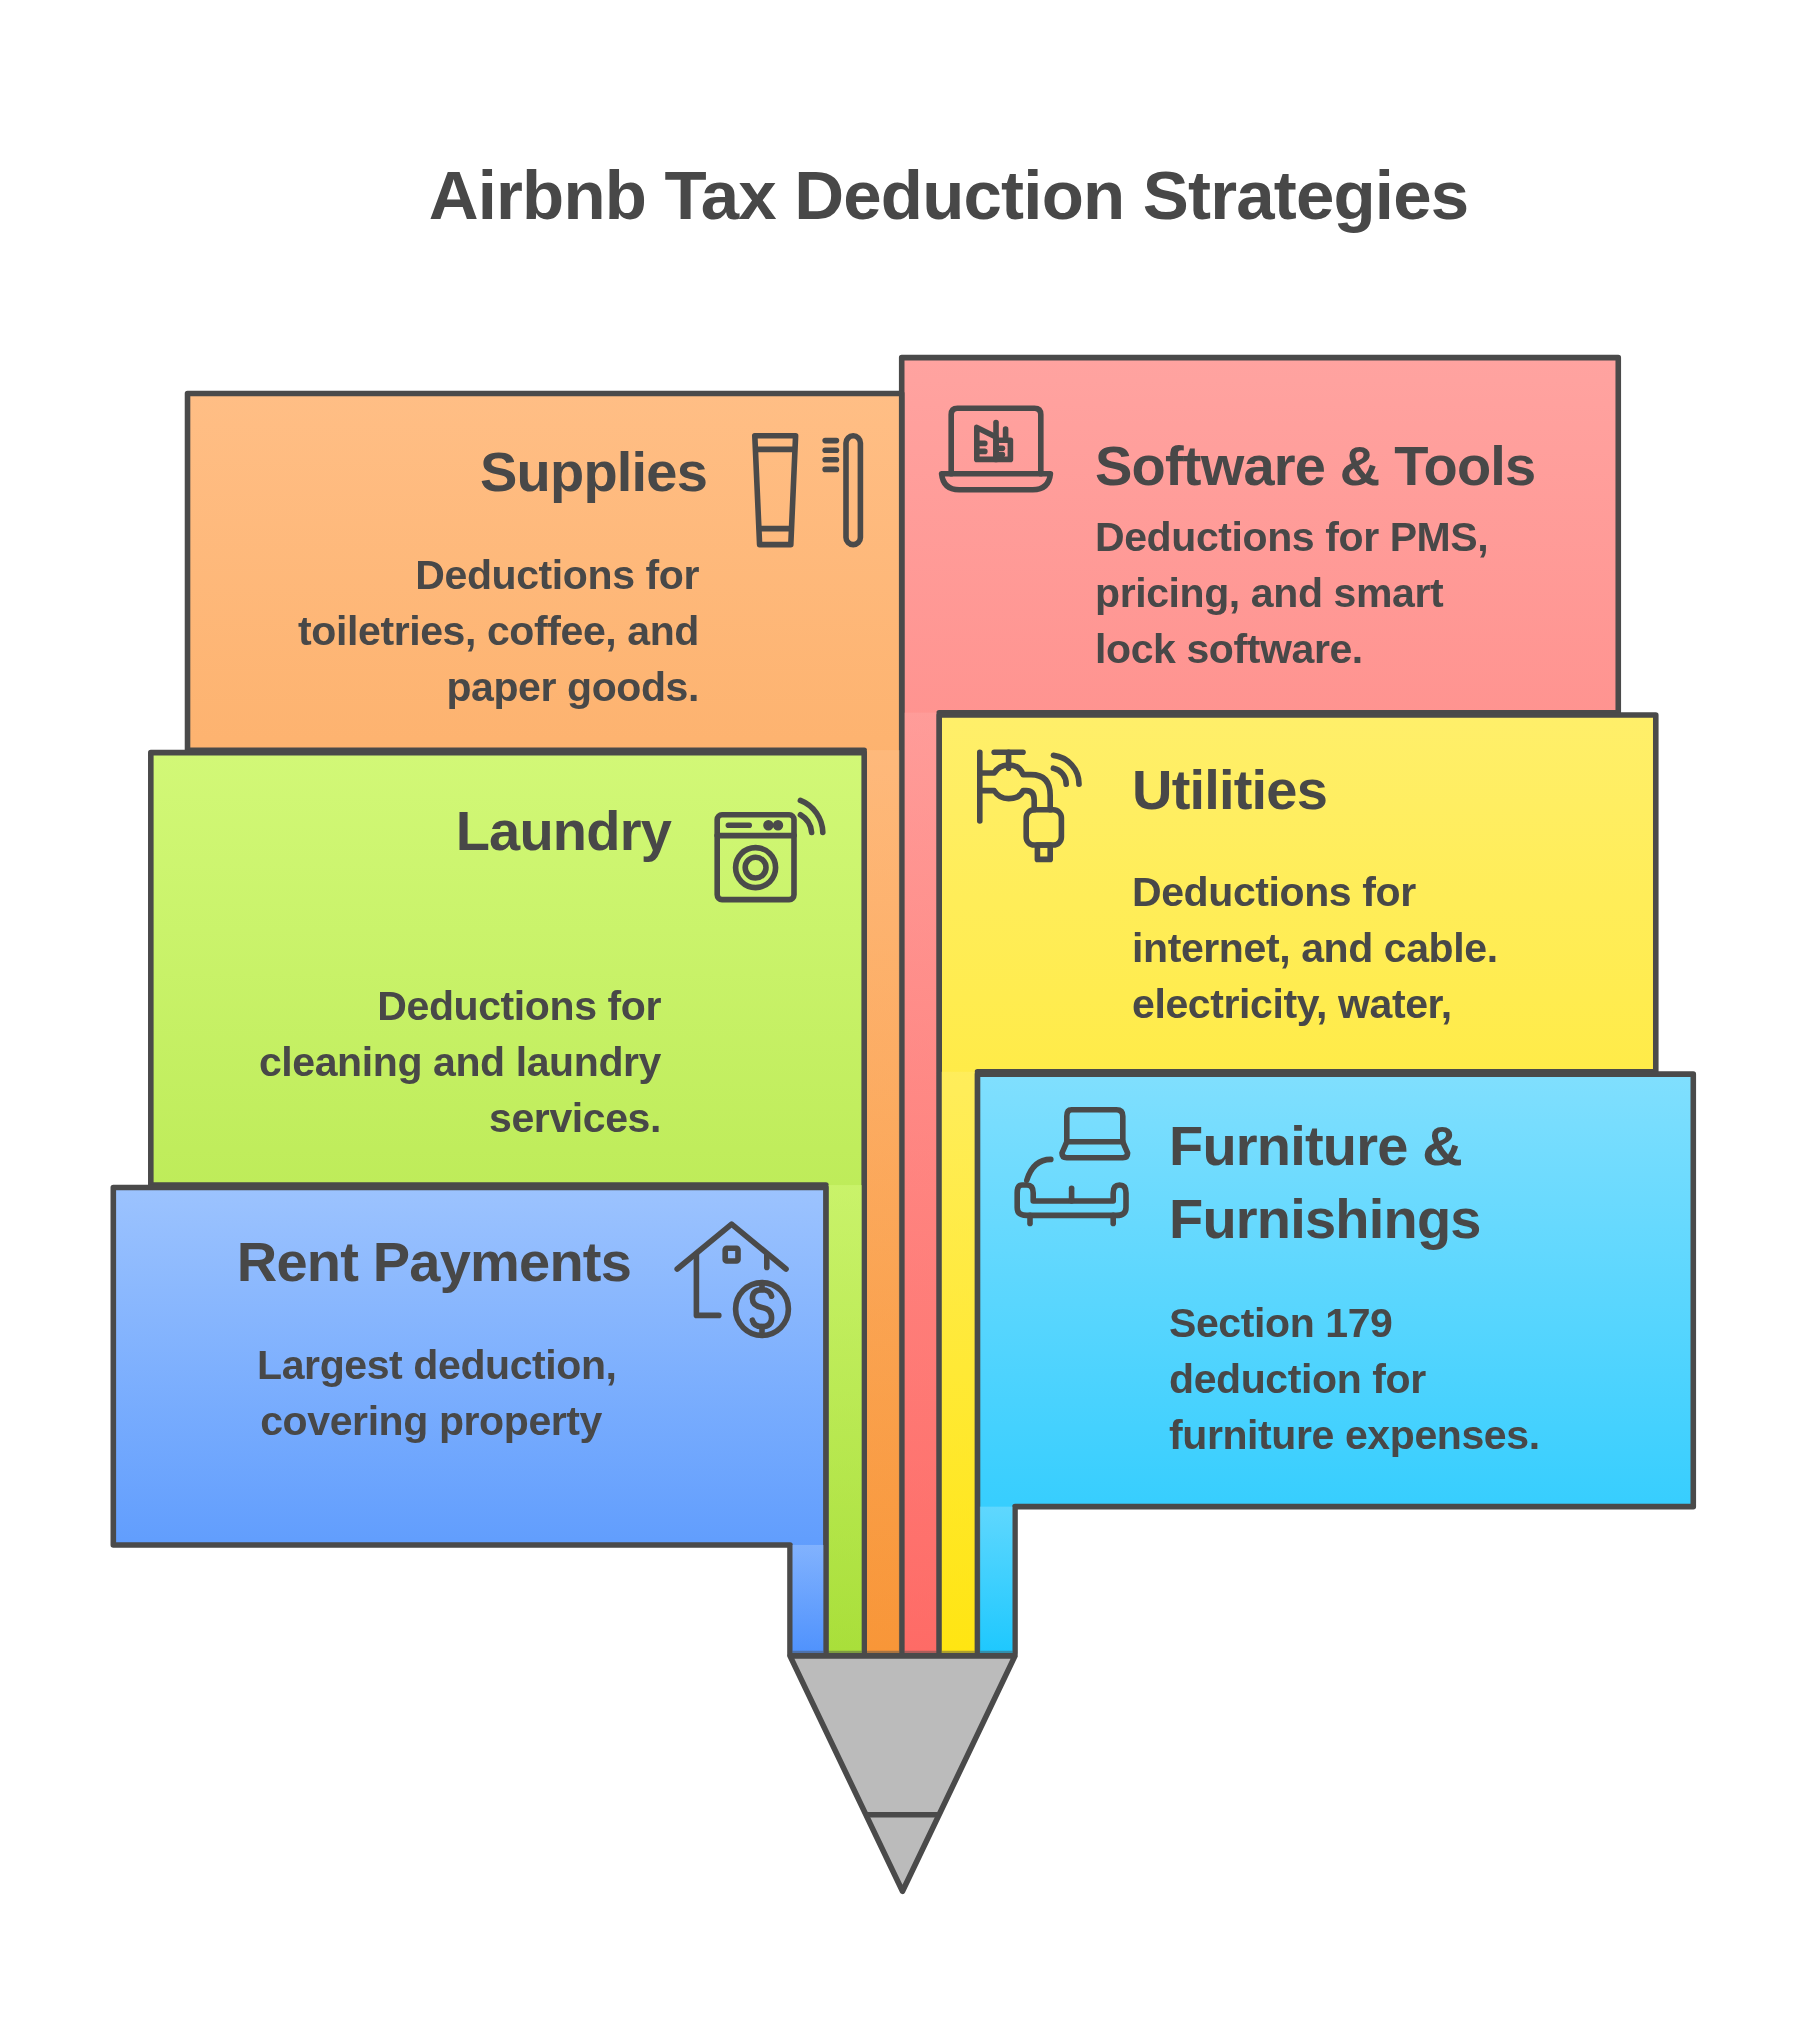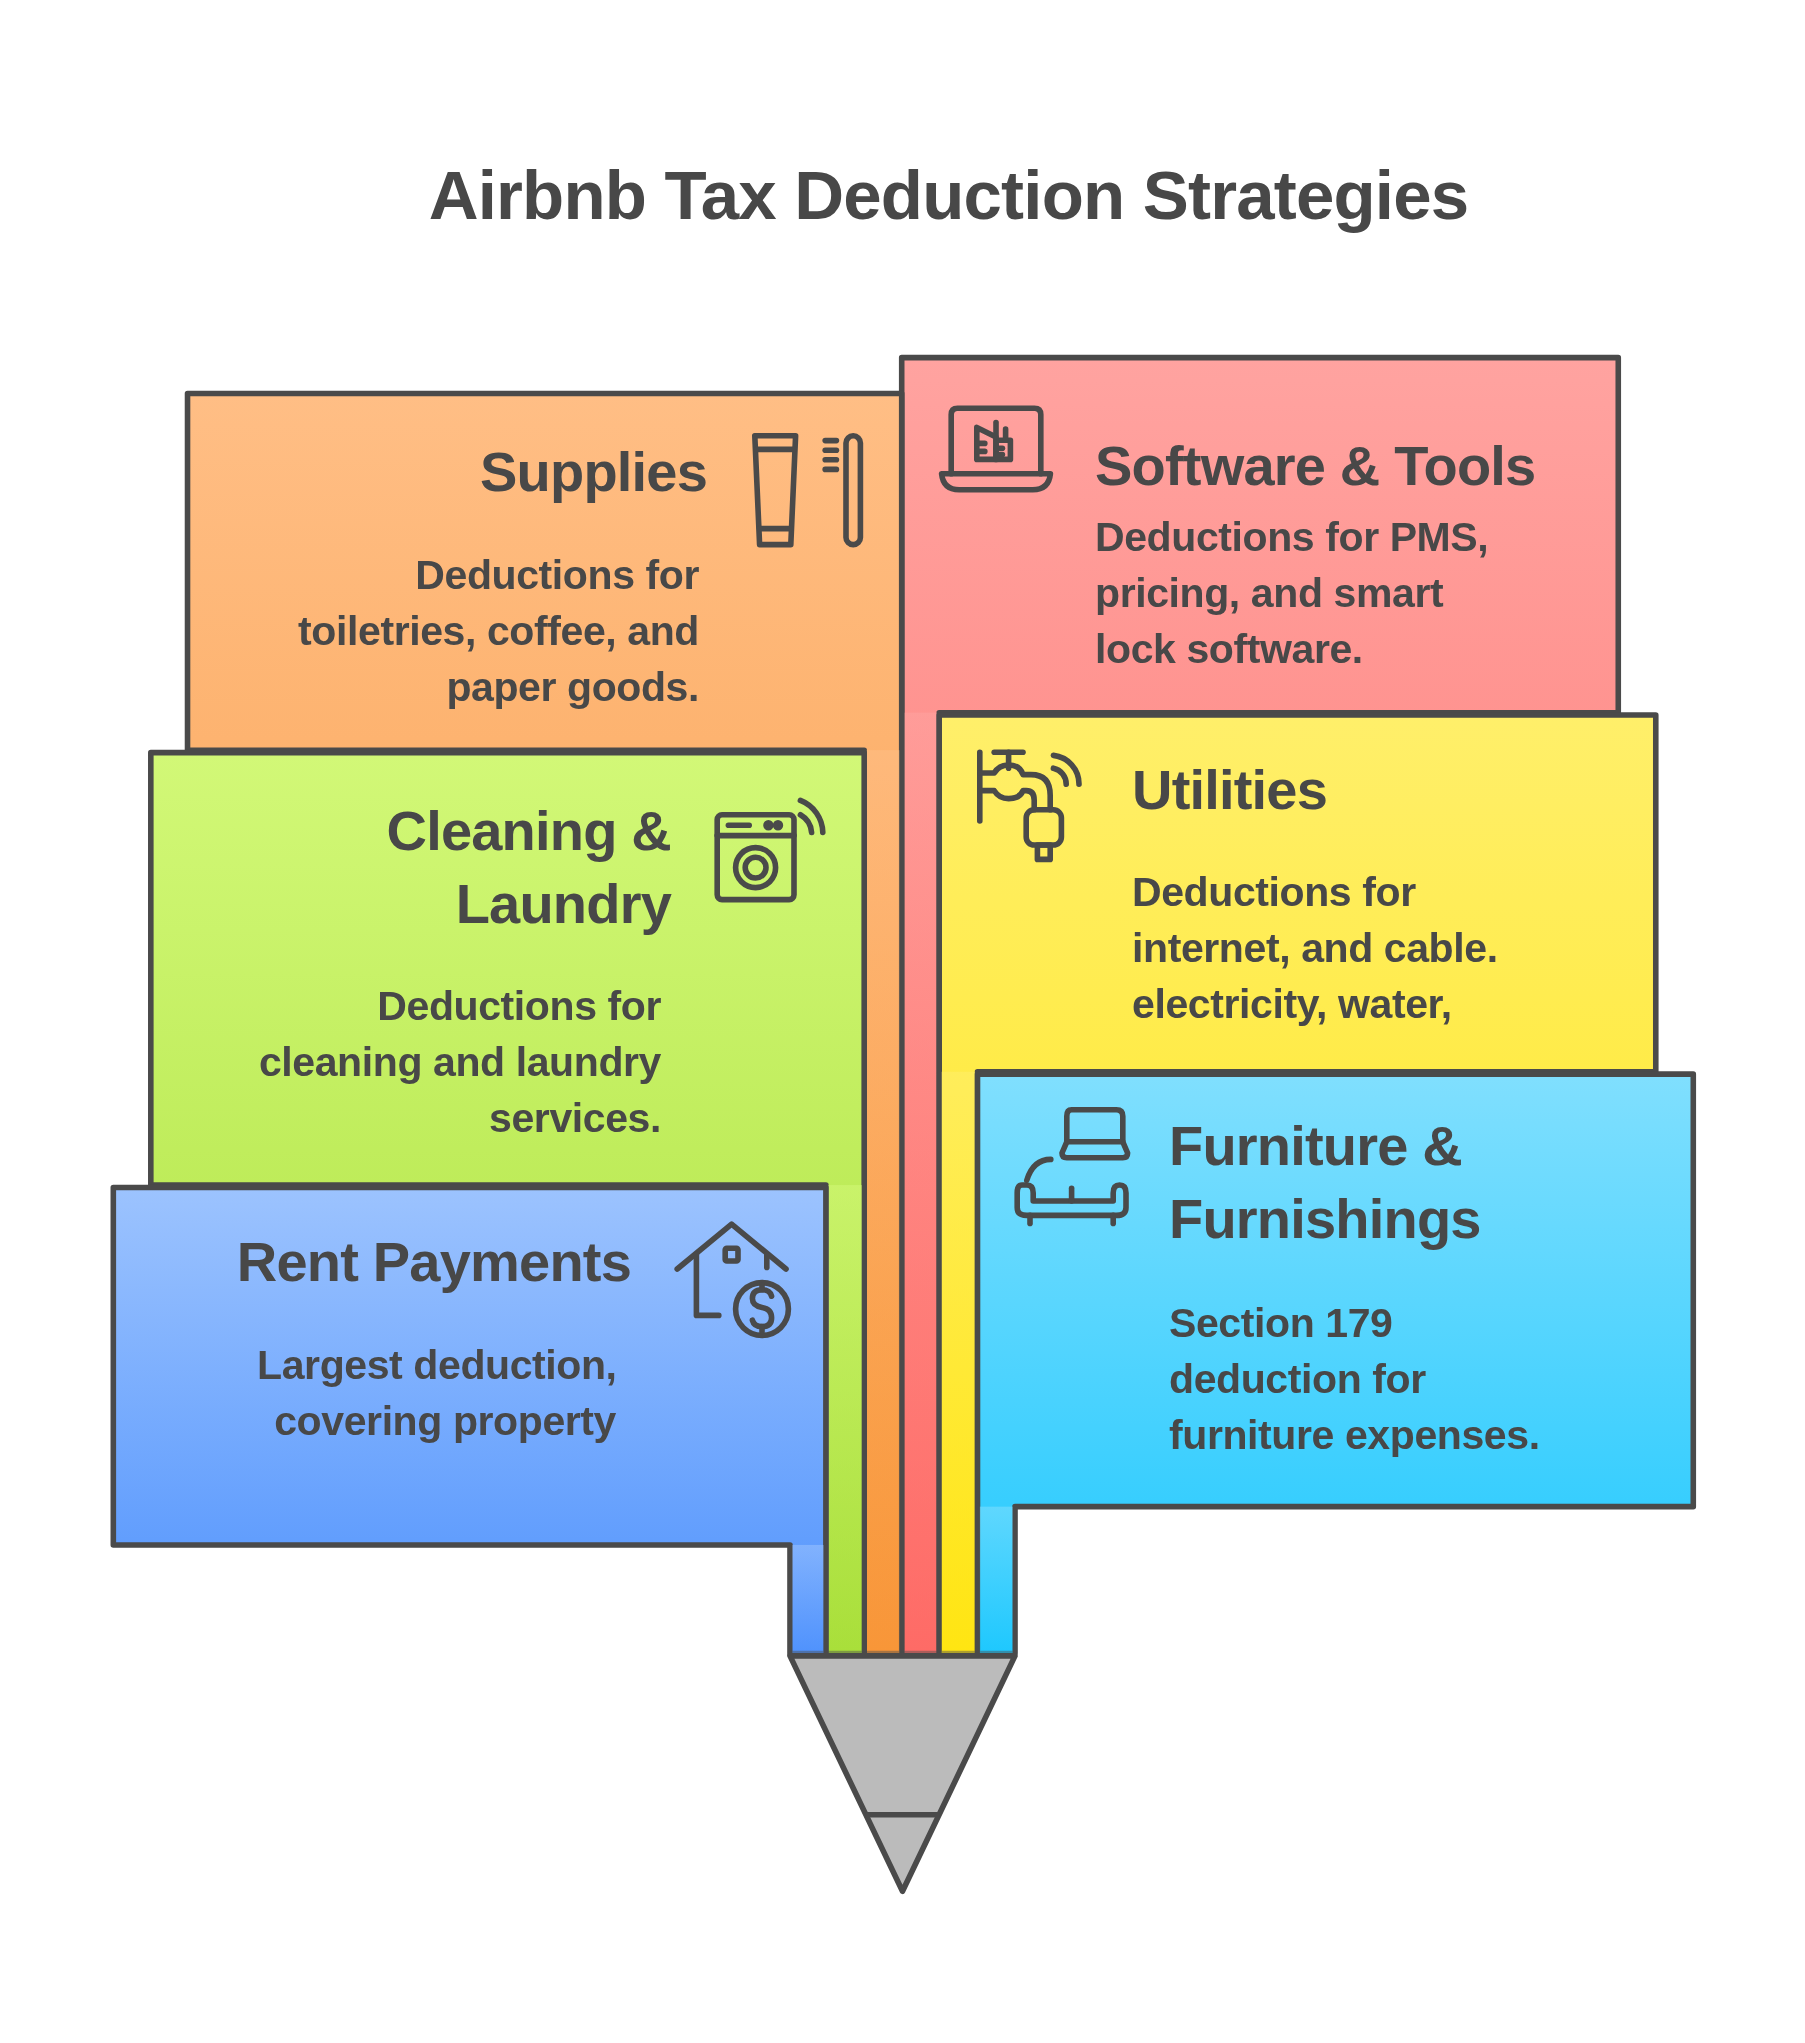--- a/index.html
+++ b/index.html
@@ -111,21 +111,20 @@
   <div class="heading left" style="left:1095px; top:397px; width:511px;margin-top:32px;">Software &amp; Tools</div>
   <div class="desc left" style="left:1095px; top:509px; width:511px;">
     <div>Deductions for PMS,</div>
     <div>pricing, and smart</div>
     <div>lock software.</div>
   </div>
 </div>
 
 <div class="card">
   <div class="heading right" style="left:160px; top:794px; width:511px;">
-    <div>Cleaning &amp;</div>
     <div>Laundry</div>
   </div>
   <div class="desc right" style="left:160px; top:978px; width:501px;">
     <div>Deductions for</div>
     <div>cleaning and laundry</div>
     <div style="padding-right:-8px">services.</div>
   </div>
   <div class="icon" style="left:714px; top:786px; width:116px; height:116px;">
     <svg viewBox="0 0 145 145" fill="none" stroke="#4a4a4a" stroke-width="7" stroke-linecap="round" stroke-linejoin="round">
       <rect x="4" y="36" width="96" height="106" rx="6"></rect>
@@ -160,21 +159,21 @@
     <div>Deductions for</div>
     <div>internet, and cable.</div>
     <div>electricity, water,</div>
   </div>
 </div>
 
 <div class="card">
   <div class="heading right" style="left:120px; top:1225px; width:511px;">Rent Payments</div>
   <div class="desc right" style="left:120px; top:1337px; width:503px;">
     <div style="margin-right:6.4px">Largest deduction,</div>
-    <div style="margin-right:7px">covering property</div>
+    <div style="margin-right:21px">covering property</div>
   </div>
   <div class="icon" style="left:674px; top:1221px; width:116px; height:116px;">
     <svg viewBox="0 0 145 145" fill="none" stroke="#4a4a4a" stroke-width="7" stroke-linecap="round" stroke-linejoin="round">
       <polyline points="4,60 72,4 140,60"></polyline>
       <polyline points="28,42 28,118 56,118"></polyline>
       <line x1="116" y1="42" x2="116" y2="58"></line>
       <rect x="64" y="34" width="16" height="16" rx="2"></rect>
       <circle cx="110" cy="110" r="33"></circle>
       <path d="M122 94 Q120 86 110 86 Q98 86 98 97 Q98 106 110 108 Q122 110 122 121 Q122 132 110 132 Q100 132 98 124"></path>
       <line x1="110" y1="80" x2="110" y2="86"></line>

